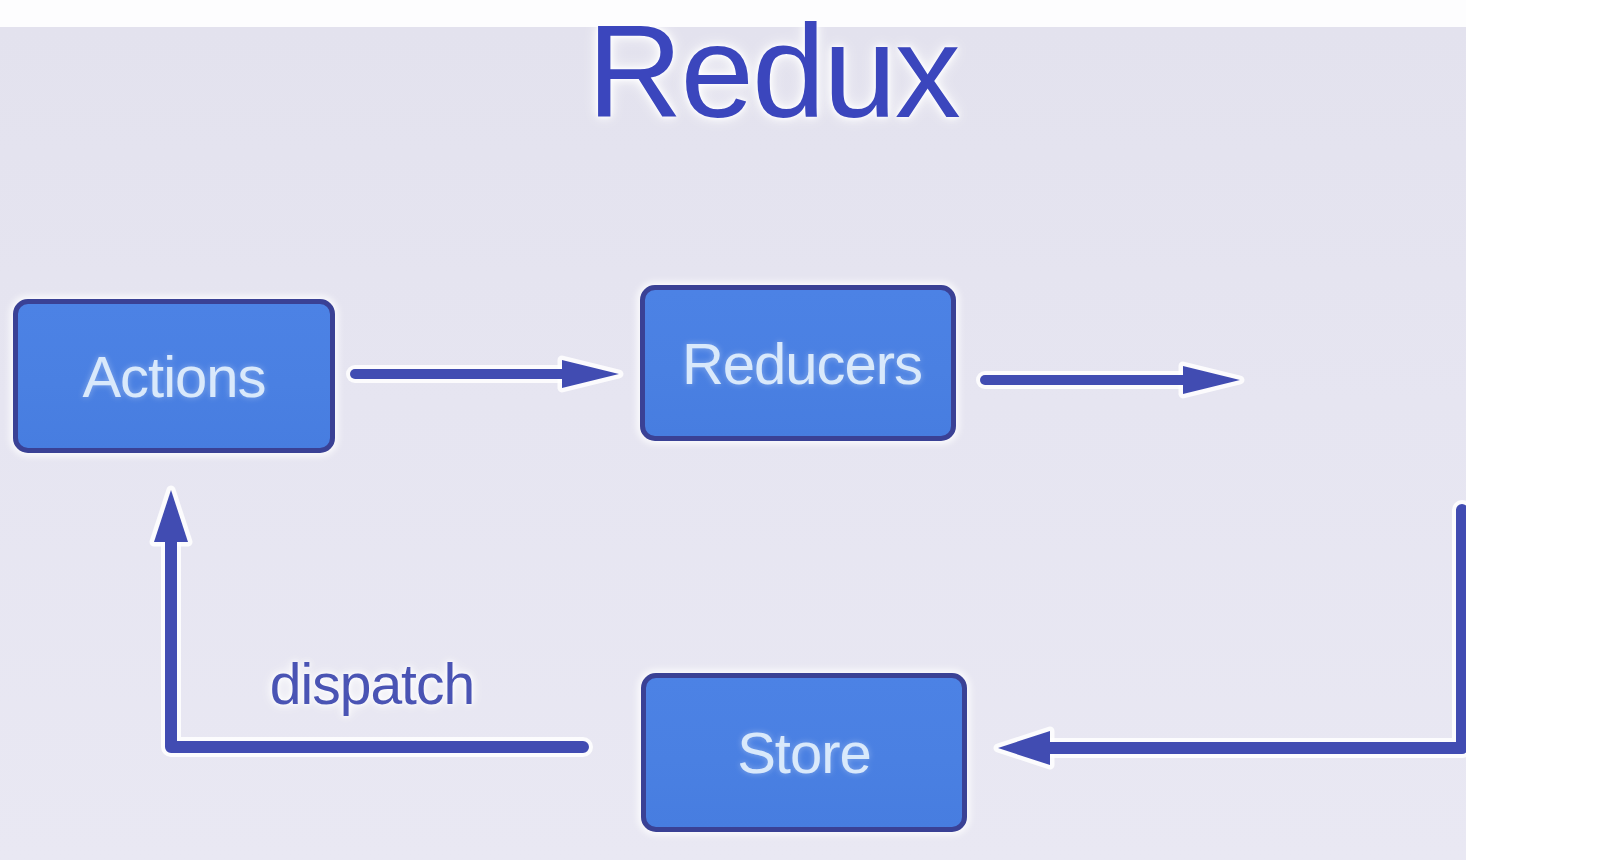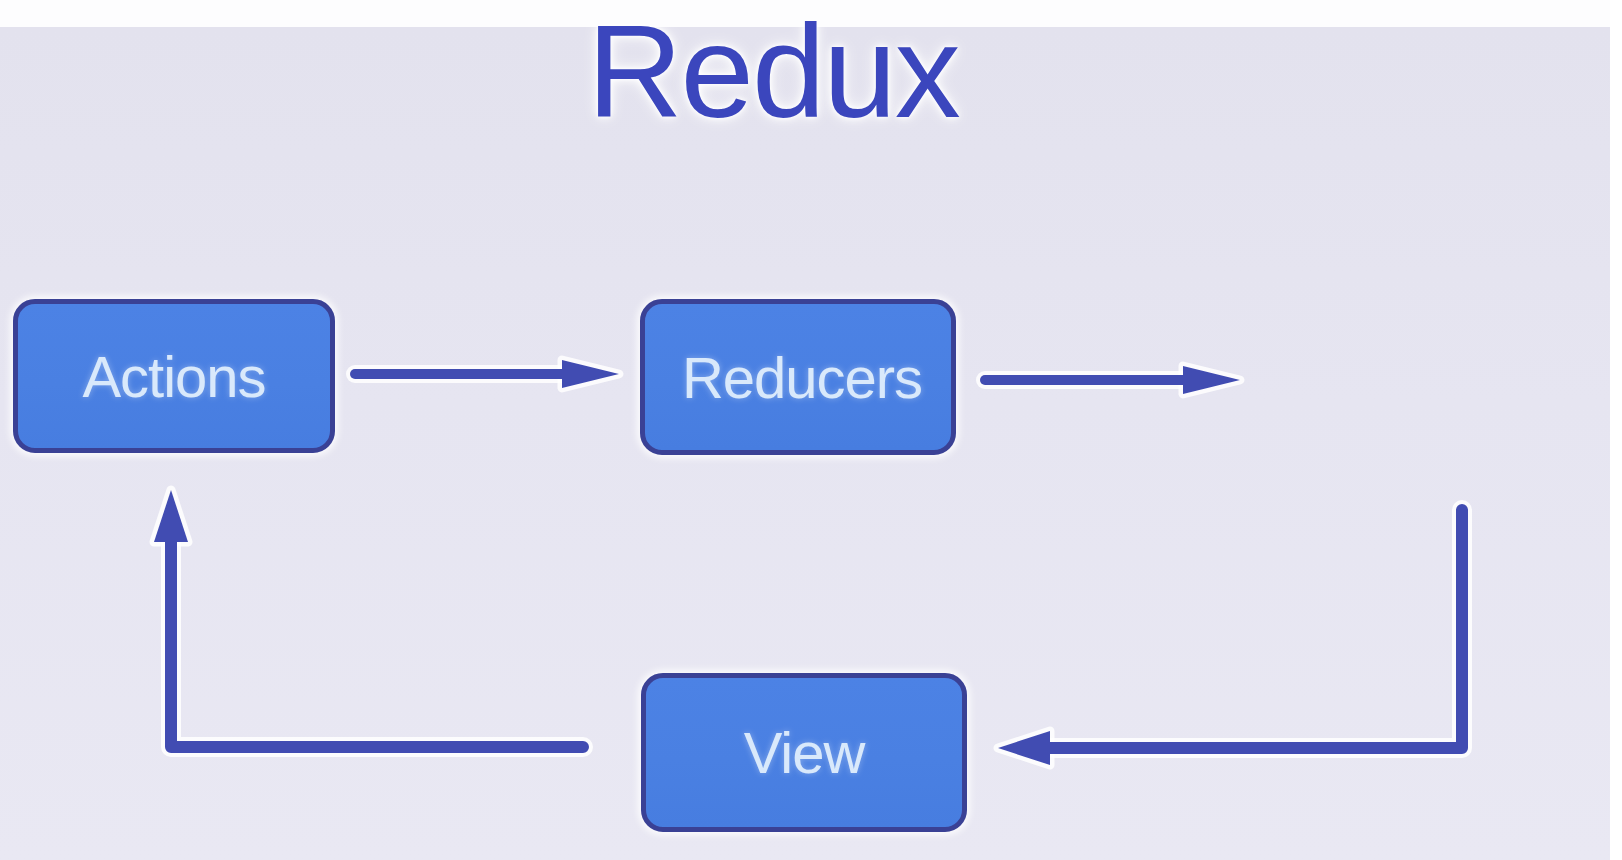--- a/index.html
+++ b/index.html
@@ -2,21 +2,21 @@
 <html><head>
 <meta charset="utf-8">
 <style>
   html, body {
     margin: 0;
     padding: 0;
     background: #ffffff;
   }
   #stage {
     position: relative;
-    width: 1610px;
+    width: 1466px;
     height: 860px;
     overflow: hidden;
     font-family: "Liberation Sans", "DejaVu Sans", sans-serif;
     background: #ffffff;
   }
   
   #canvas {
     position: absolute;
     left: 0;
     top: 27px;
@@ -41,36 +41,36 @@
     font-weight: normal;
     letter-spacing: -2px;
     color: #3b46bd;
     text-shadow: 0 0 4px #ffffff, 0 0 9px #ffffff, 0 0 16px rgba(255,255,255,0.95);
     white-space: nowrap;
   }
   .node {
     position: absolute;
     box-sizing: border-box;
     border: 5px solid #3a4195;
-    border-radius: 22px;
+    border-radius: 15px;
     background: linear-gradient(180deg, #4c82e5 0%, #4a80e2 55%, #477de0 100%);
     box-shadow: 0 0 7px 3px rgba(255,255,255,0.85);
     display: flex;
     align-items: center;
     justify-content: center;
   }
   .node-label {
     color: #d9e9fb;
     font-size: 58px;
     letter-spacing: -1px;
     text-shadow: 0 0 6px rgba(255,255,255,0.35);
     white-space: nowrap;
   }
   #node-actions  { left: 13px;   top: 299px; width: 322px; height: 154px; }
-  #node-reducers { left: 640px;  top: 299px; width: 316px; height: 156px; padding-left: 8px; }
+  #node-reducers { left: 640px;  top: 285px; width: 316px; height: 156px; padding-left: 8px; }
   #node-store    { left: 1267px; top: 295px; width: 326px; height: 160px; }
   #node-view     { left: 641px;  top: 673px; width: 326px; height: 159px; }
 
   .edge-label {
     position: absolute;
     transform: translateX(-50%);
     font-size: 57px;
     letter-spacing: -1px;
     color: #4a54b4;
     text-shadow: 0 0 4px #ffffff, 0 0 9px #ffffff, 0 0 14px rgba(255,255,255,0.9);
@@ -153,18 +153,19 @@
   <div class="node" id="node-actions">
     <span class="node-label">Actions</span>
   </div>
 
   <div class="node" id="node-reducers">
     <span class="node-label">Reducers</span>
   </div>
 
 
   <div class="node" id="node-view">
-    <span class="node-label">View</span>
+    <span class="node-label">Store</span>
   </div>
 
+  <div class="edge-label" id="edge-label-dispatch">dispatch</div>
 
 
 </div>
 
 </body></html>

